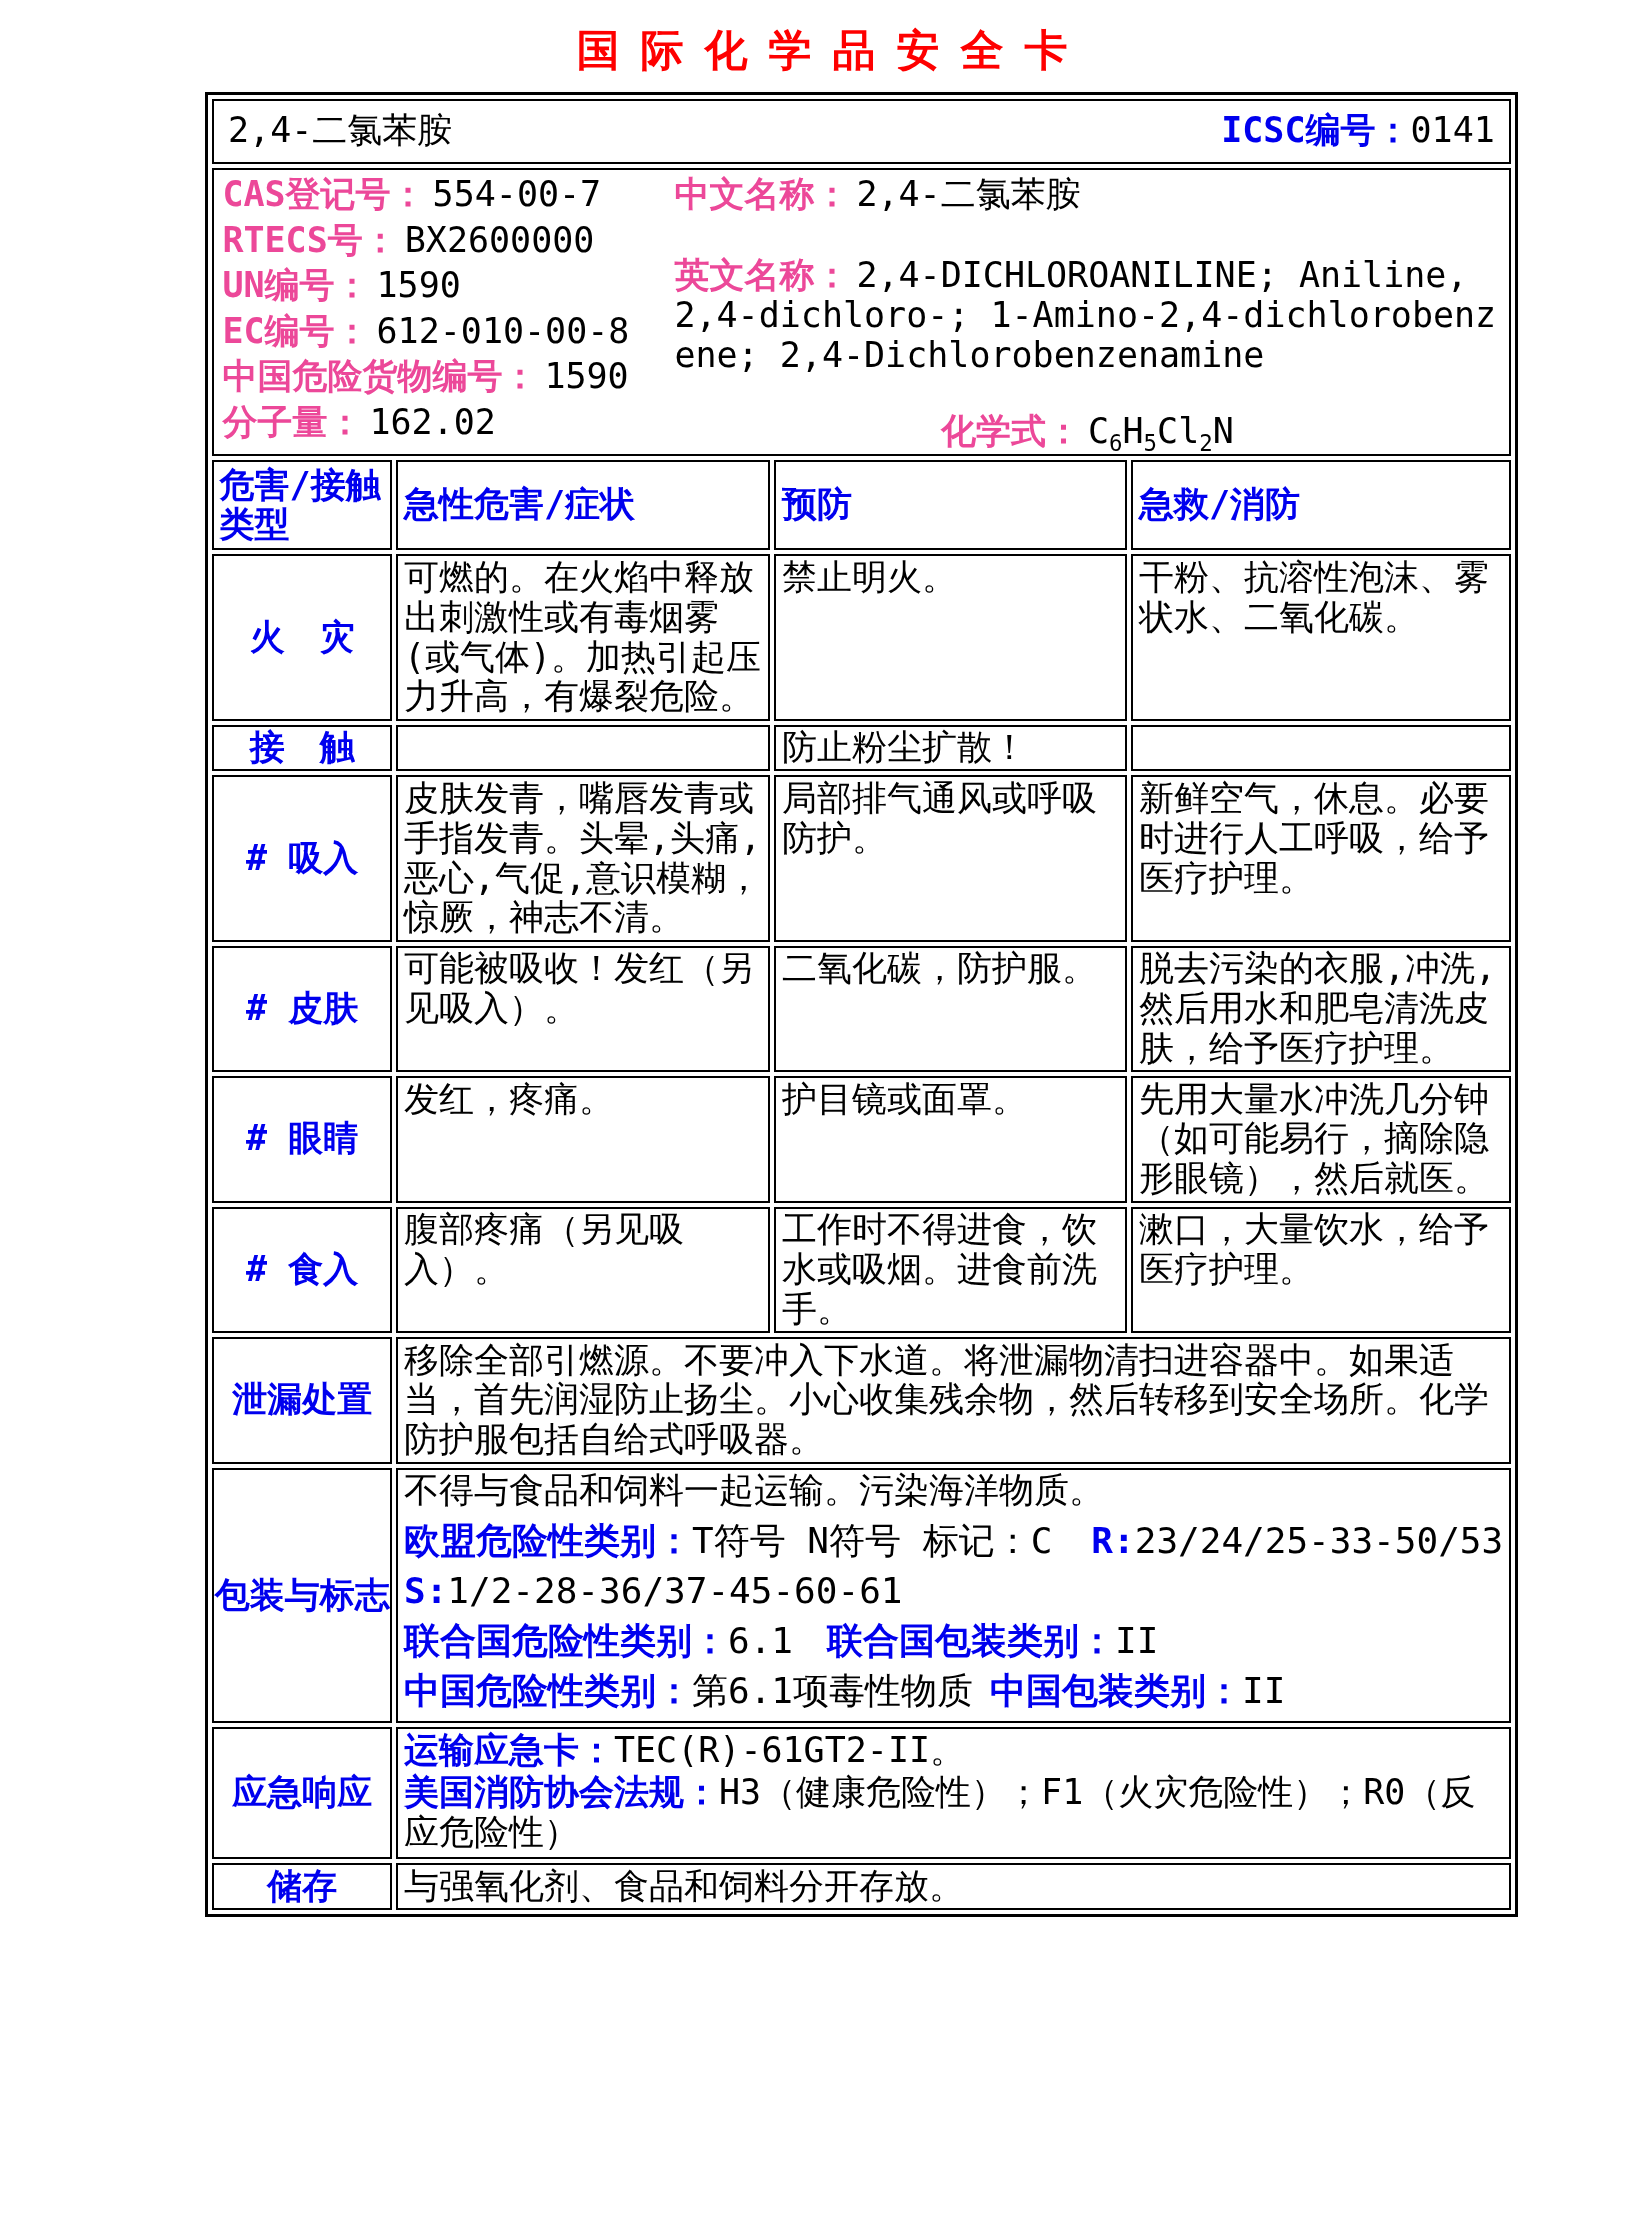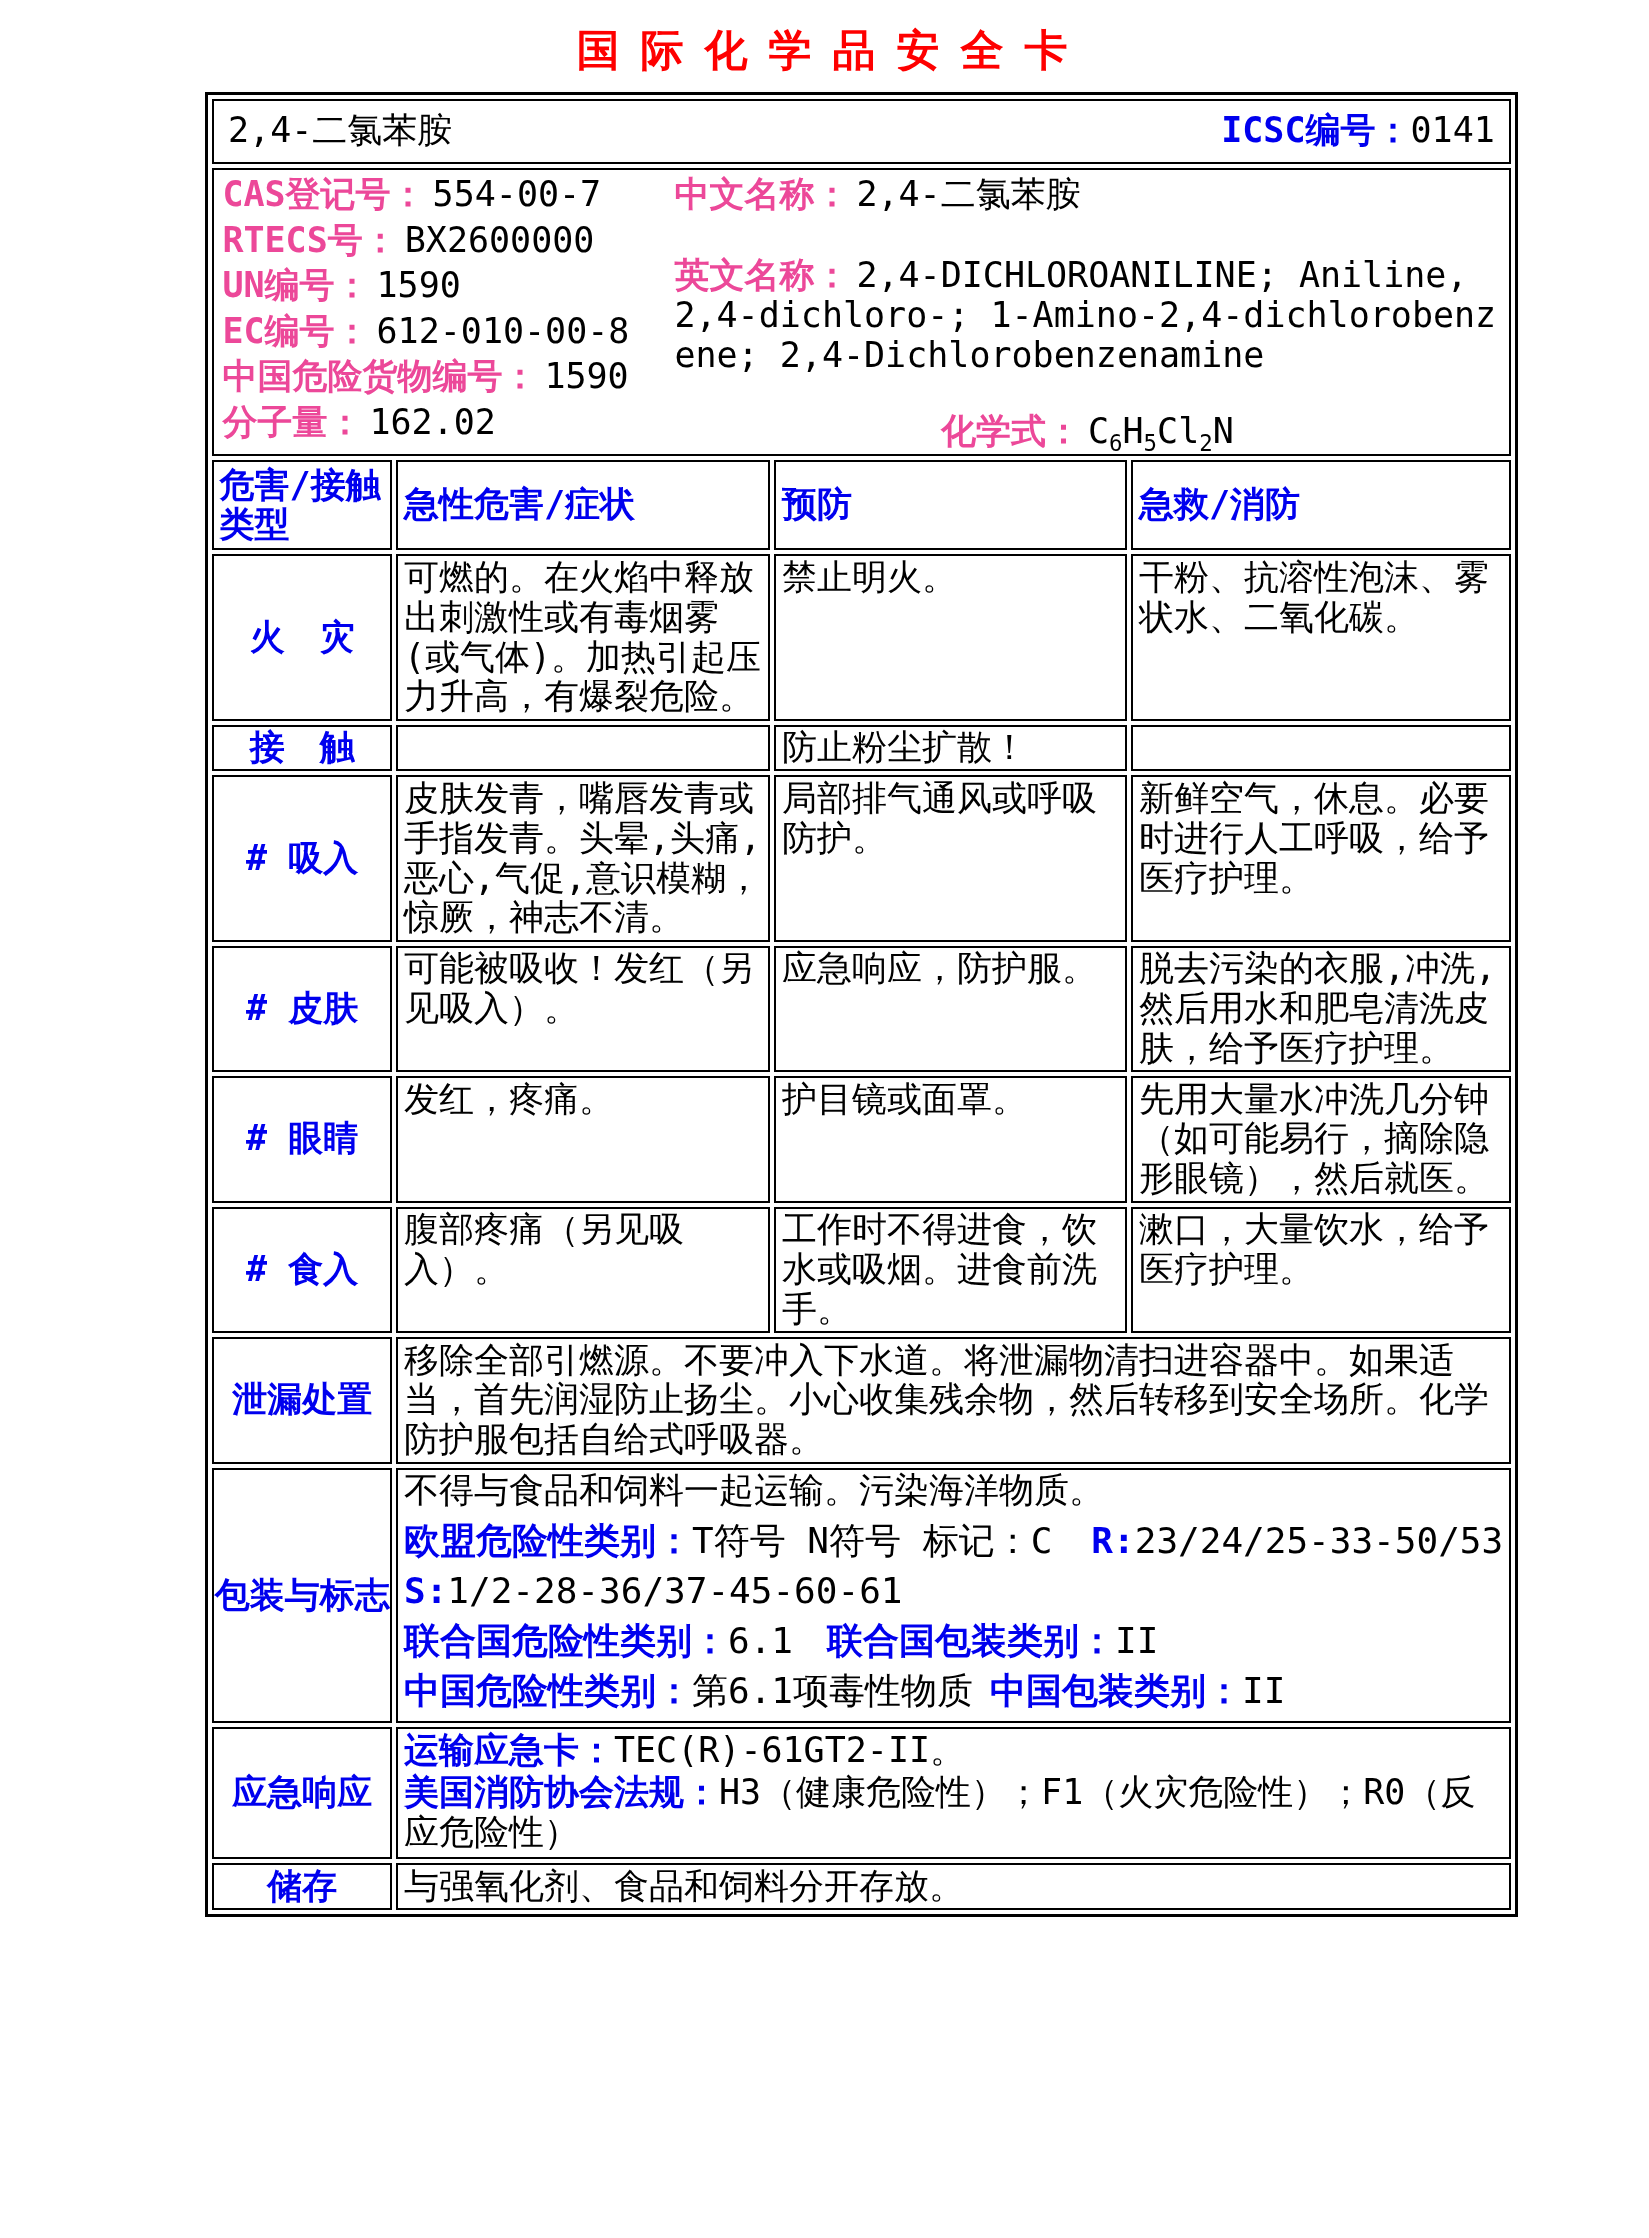--- a/index.html
+++ b/index.html
@@ -160,21 +160,21 @@
     </tr>
     <tr class="r-inh">
       <td class="lblcell"># 吸入</td>
       <td>皮肤发青，嘴唇发青或手指发青。头晕,头痛,恶心,气促,意识模糊，惊厥，神志不清。</td>
       <td>局部排气通风或呼吸防护。</td>
       <td>新鲜空气，休息。必要时进行人工呼吸，给予医疗护理。</td>
     </tr>
     <tr class="r-skin">
       <td class="lblcell"># 皮肤</td>
       <td>可能被吸收！发红（另见吸入）。</td>
-      <td>应急响应，防护服。</td>
+      <td>二氧化碳，防护服。</td>
       <td>脱去污染的衣服,冲洗,然后用水和肥皂清洗皮肤，给予医疗护理。</td>
     </tr>
     <tr class="r-eye">
       <td class="lblcell"># 眼睛</td>
       <td>发红，疼痛。</td>
       <td>护目镜或面罩。</td>
       <td>先用大量水冲洗几分钟（如可能易行，摘除隐形眼镜），然后就医。</td>
     </tr>
     <tr class="r-ing">
       <td class="lblcell"># 食入</td>

